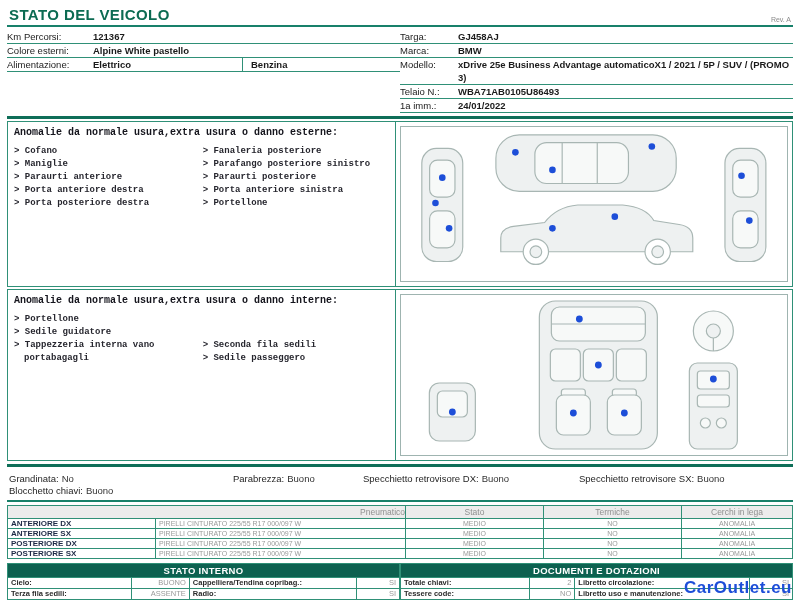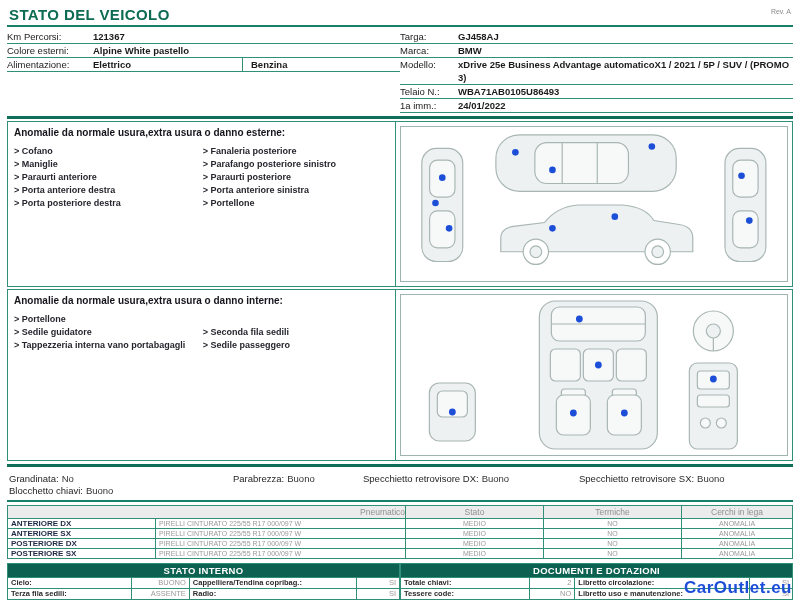--- a/index.html
+++ b/index.html
@@ -1,40 +1,40 @@
 <!DOCTYPE html>
 <html><head>
 <meta charset="utf-8">
 <style>
   * { margin:0; padding:0; box-sizing:border-box; }
   html,body { width:800px; height:600px; overflow:hidden; background:#fff;
               font-family:"Liberation Sans", sans-serif; color:#222; }
   .page { width:800px; height:600px; position:relative; background:#fff; padding:0 7px; }
 
-  .hdr { display:flex; justify-content:space-between; align-items:flex-start; padding:6px 2px 2px; }
+  .hdr { display:flex; justify-content:space-between; align-items:flex-end; padding:6px 2px 2px; }
   .title { font-size:15px; font-weight:700; color:#0c6b52; letter-spacing:.4px; }
   .rev { font-size:7px; color:#8a8a8a; margin-top:2px; }
   .rule { border-top:2px solid #18806a; }
   .rule-thick { border-top:3px solid #0e6e58; margin:3px 0 2px; }
 
   .info { display:flex; min-height:74px; margin-top:3px; }
   .info-col { flex:1; }
   .irow { display:flex; border-bottom:1px solid #2f9077; font-size:9.5px; line-height:13px; min-height:13px; }
   .irow .lab { color:#222; flex:none; }
   .irow .val { font-weight:700; color:#1b1b1b; }
   .info-left .lab { width:86px; }
   .info-right .lab { width:58px; }
   .fuel-cell { flex:1; font-weight:700; }
   .fuel2 { border-left:1px solid #2f9077; padding-left:8px; }
   .val-wrap { flex:1; }
 
   .section { border:1px solid #2f9077; display:flex; margin-top:2px; }
   .sec-ext { height:166px; }
   .sec-int { height:172px; }
-  .sec-left { width:49.4%; padding:5px 4px 4px 6px; }
+  .sec-left { width:49.4%; padding:5px 4px 4px 6px;font-family:Liberation Mono, monospace; }
   .sec-right { width:50.6%; border-left:1px solid #2f9077; padding:4px; }
   .diagram-box { border:1px solid #9fb4b0; height:100%; background:#fff; }
   .diagram-box svg { width:100%; height:100%; display:block; }
   .sec-h { font-size:10px; font-weight:700; color:#15151d; margin-bottom:7px; }
   .cols { display:flex;align-items:flex-end; }
   .col { width:50%; padding-right:6px; }
   .aitem { font-size:9px; font-weight:700; color:#26262e; line-height:13px;
            text-indent:-10px; padding-left:10px; }
   .aitem::before { content:"> "; white-space:pre; }
 

